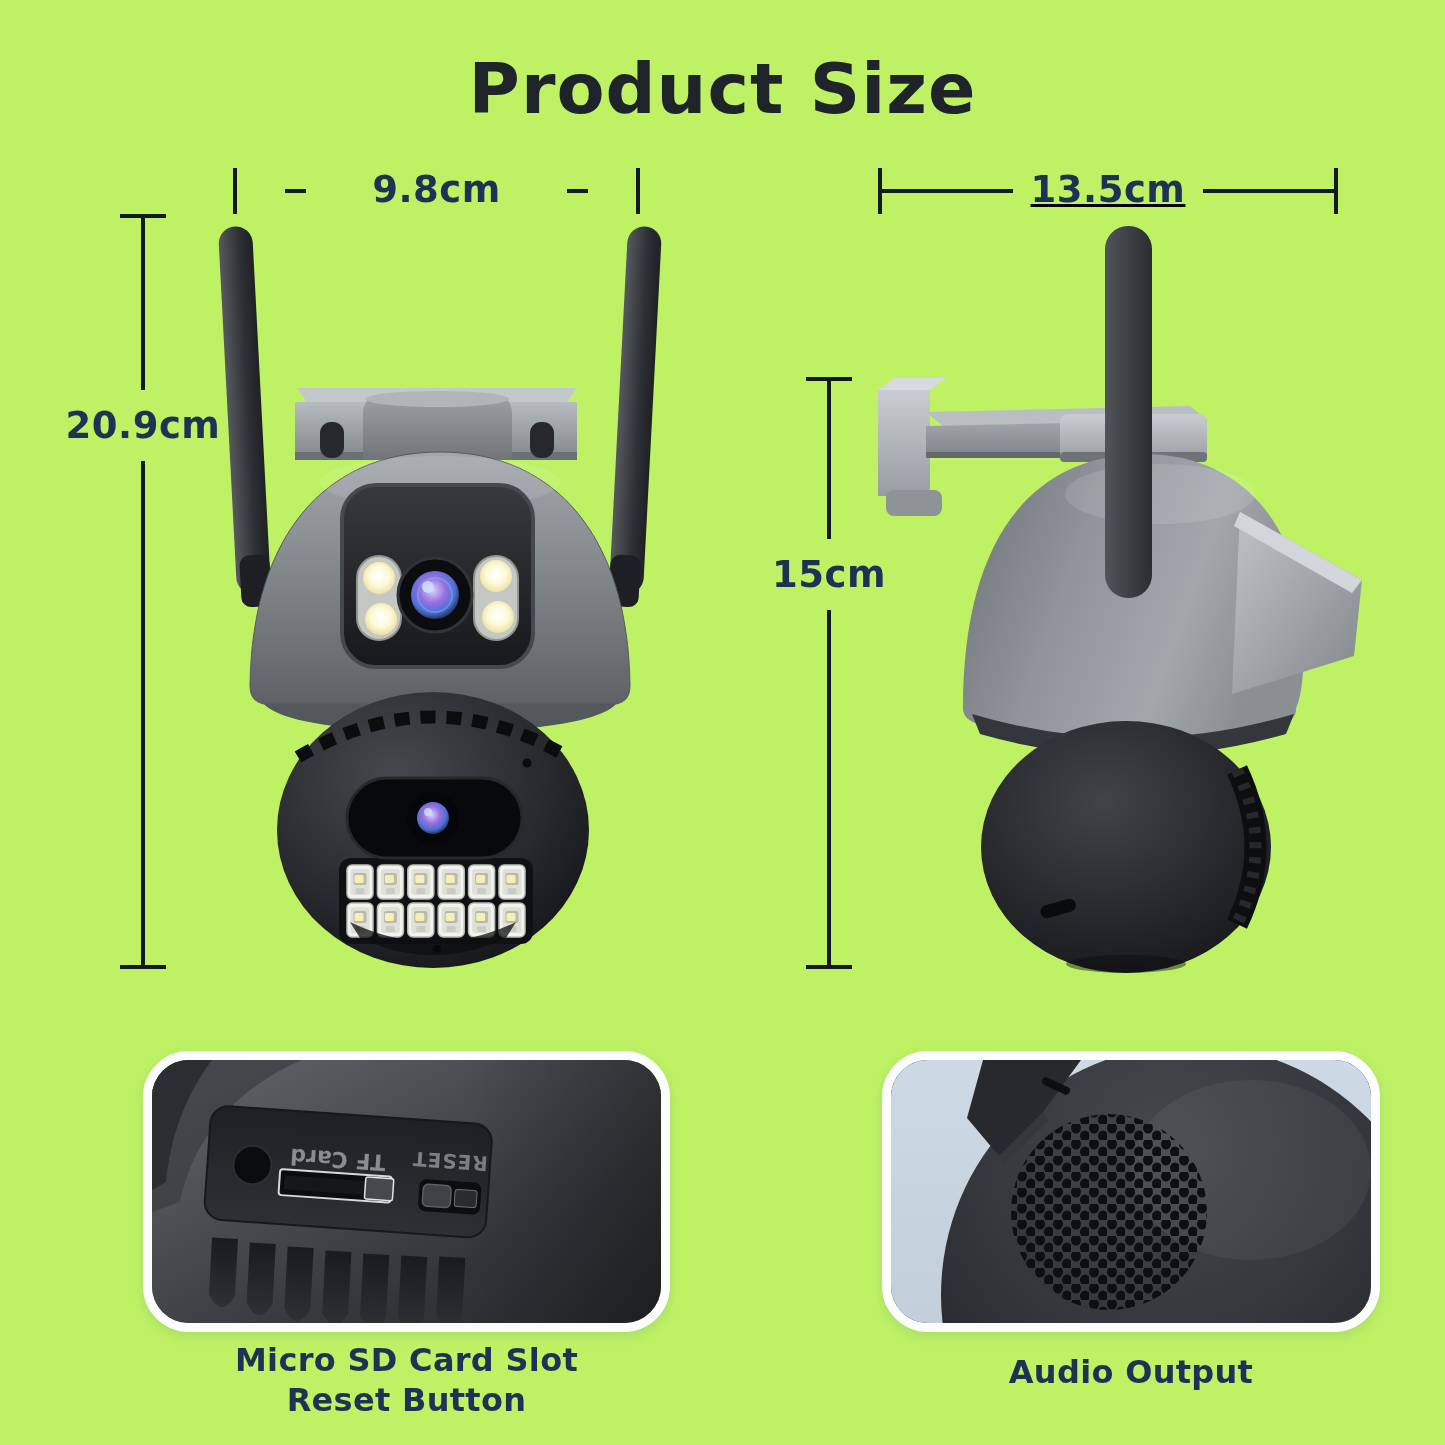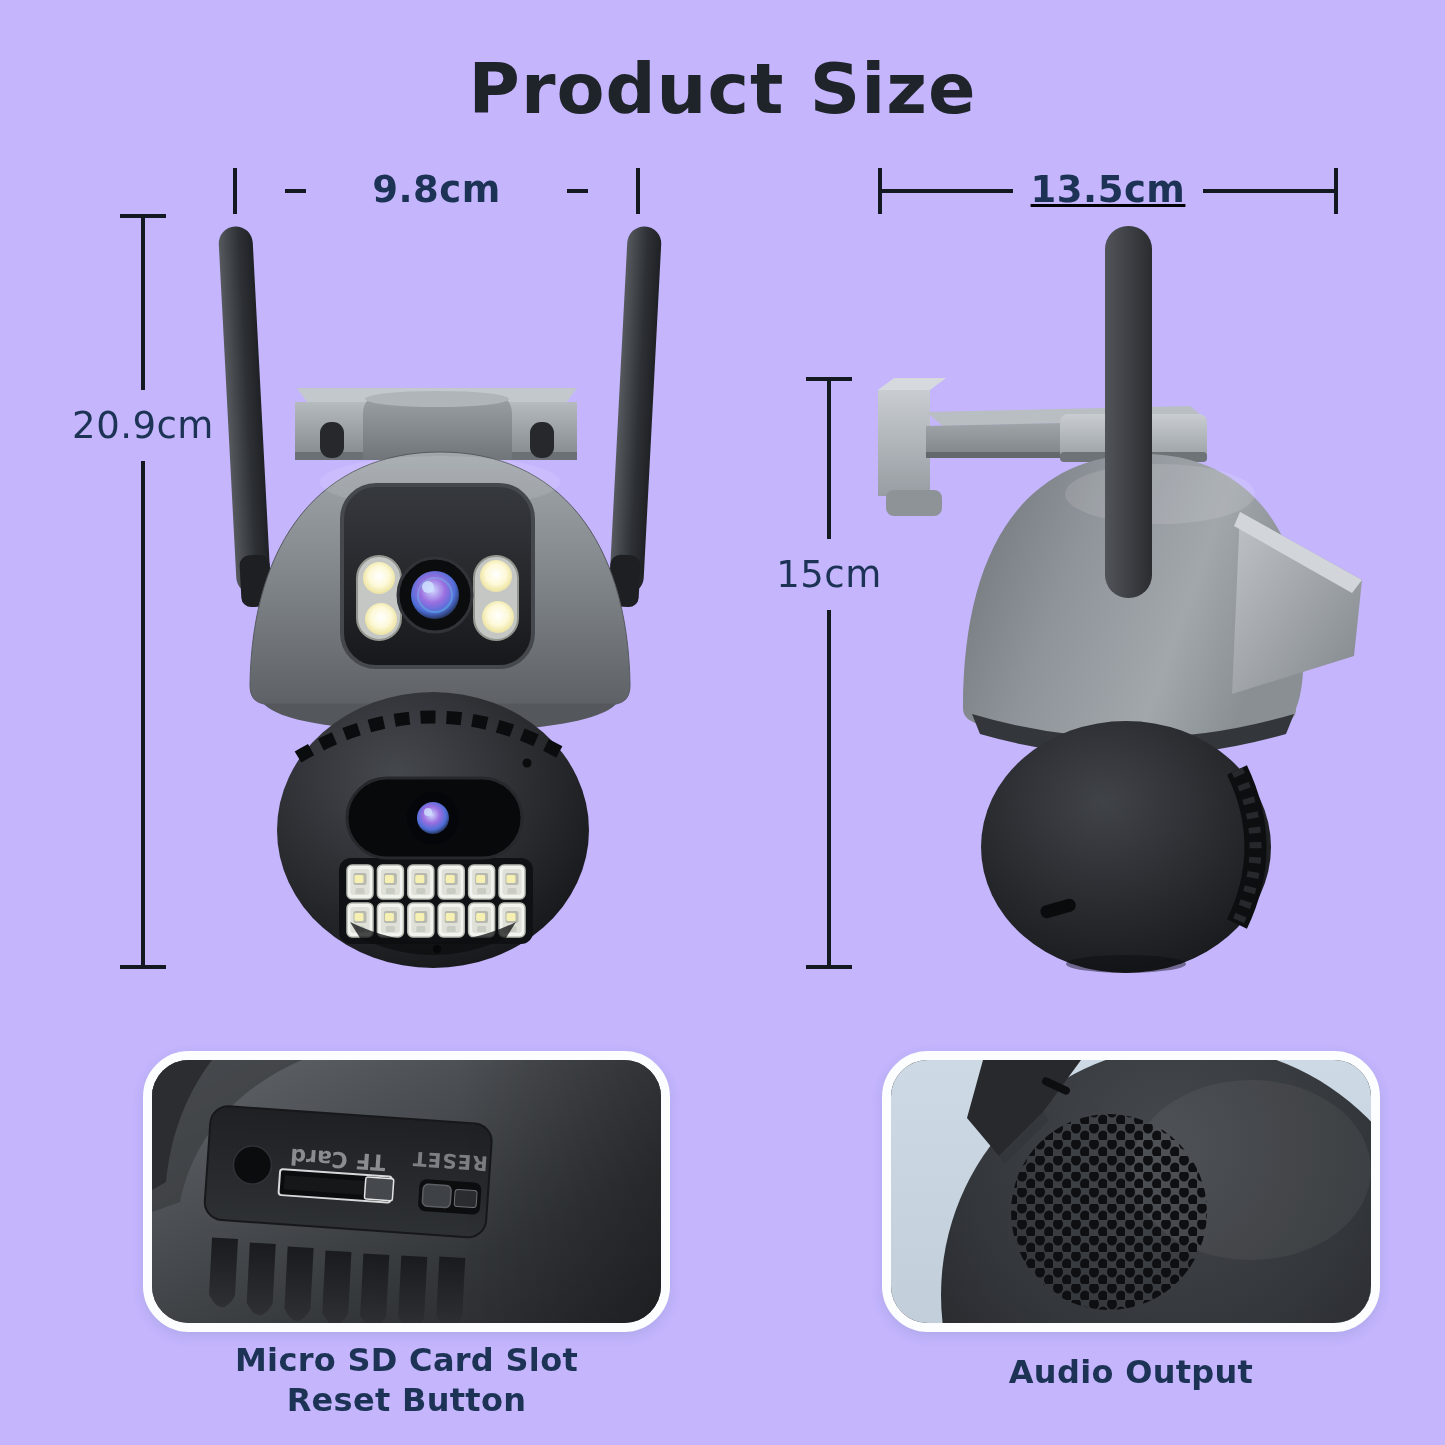--- a/index.html
+++ b/index.html
@@ -1,18 +1,18 @@
 <!DOCTYPE html>
 <html><head>
 <meta charset="utf-8">
 <style>
   * { margin:0; padding:0; box-sizing:border-box; }
   html,body { width:1445px; height:1445px; }
   body { font-family:"DejaVu Sans","Liberation Sans",sans-serif; }
-  .stage { position:relative; width:1445px; height:1445px; background:#c4b5fd; overflow:hidden; }
+  .stage { position:relative; width:1445px; height:1445px; background:#bef264; overflow:hidden; }
 
   .page-title {
     position:absolute; top:48px; left:0; width:100%;
     text-align:center; font-size:70px; font-weight:800;
     color:#1f242b; letter-spacing:1px;
   }
 
   
   .h-dim { position:absolute; height:46px; display:flex; align-items:center; }
   .h-dim .tick { width:4px; height:46px; background:#141921; flex:0 0 auto; }
@@ -20,21 +20,21 @@
   .h-dim .dim-label {
     flex:0 0 auto; padding:0 18px; font-size:37px; font-weight:800;
     color:#1c3355; letter-spacing:.5px; transform:translateY(-2px); white-space:nowrap;
   }
   .v-dim { position:absolute; width:150px; display:flex; flex-direction:column; align-items:center; }
   .v-dim .tick { height:4px; width:46px; background:#141921; flex:0 0 auto; }
   .v-dim .line { width:4px; background:#141921; }
   .v-dim .line.fixed { flex:0 0 auto; }
   .v-dim .line.grow { flex:1 1 auto; }
   .v-dim .dim-label {
-    flex:0 0 auto; padding:14px 0; font-size:37px; font-weight:400;
+    flex:0 0 auto; padding:14px 0; font-size:37px; font-weight:700;
     color:#1c3355; letter-spacing:.5px; white-space:nowrap;
   }
 
   #dim-front-width { left:233px; top:168px; width:407px;gap:48px; }
   #dim-side-width  { left:878px; top:168px; width:460px;text-decoration:underline; }
   #dim-front-height{ left:68px;  top:214px; height:755px; }
   #dim-side-height { left:754px; top:377px; height:592px; }
 
   .view-svg { position:absolute; }
   #front-view { left:200px; top:222px; width:480px; height:770px; }

